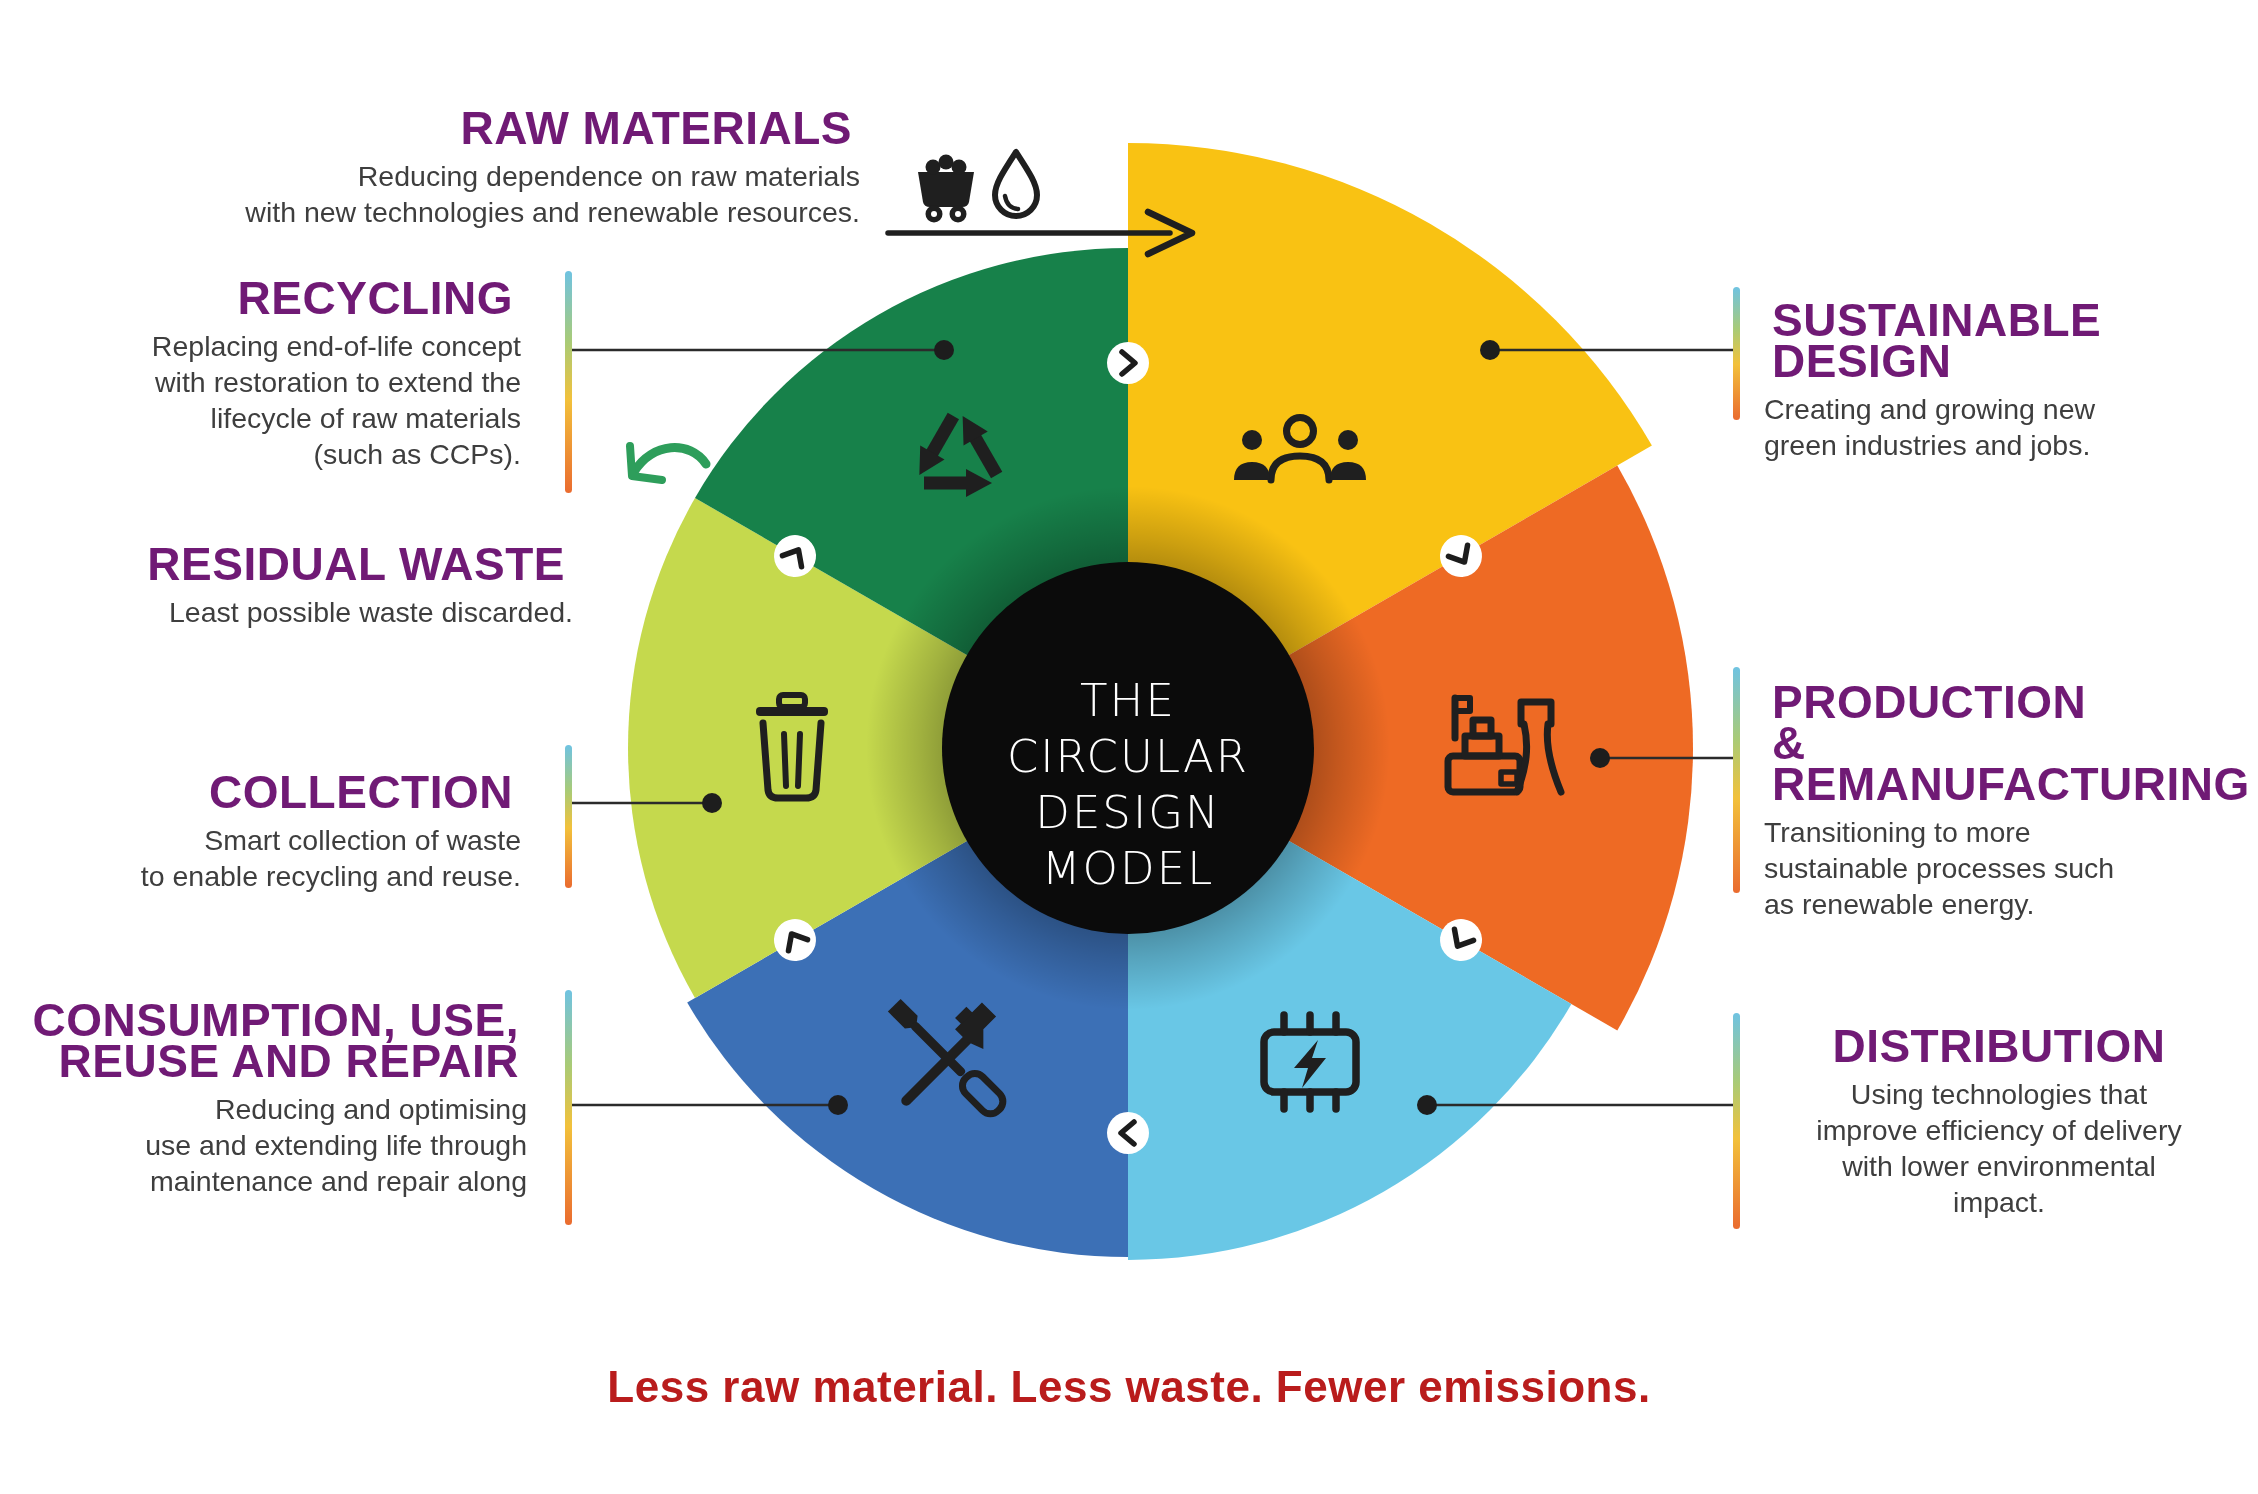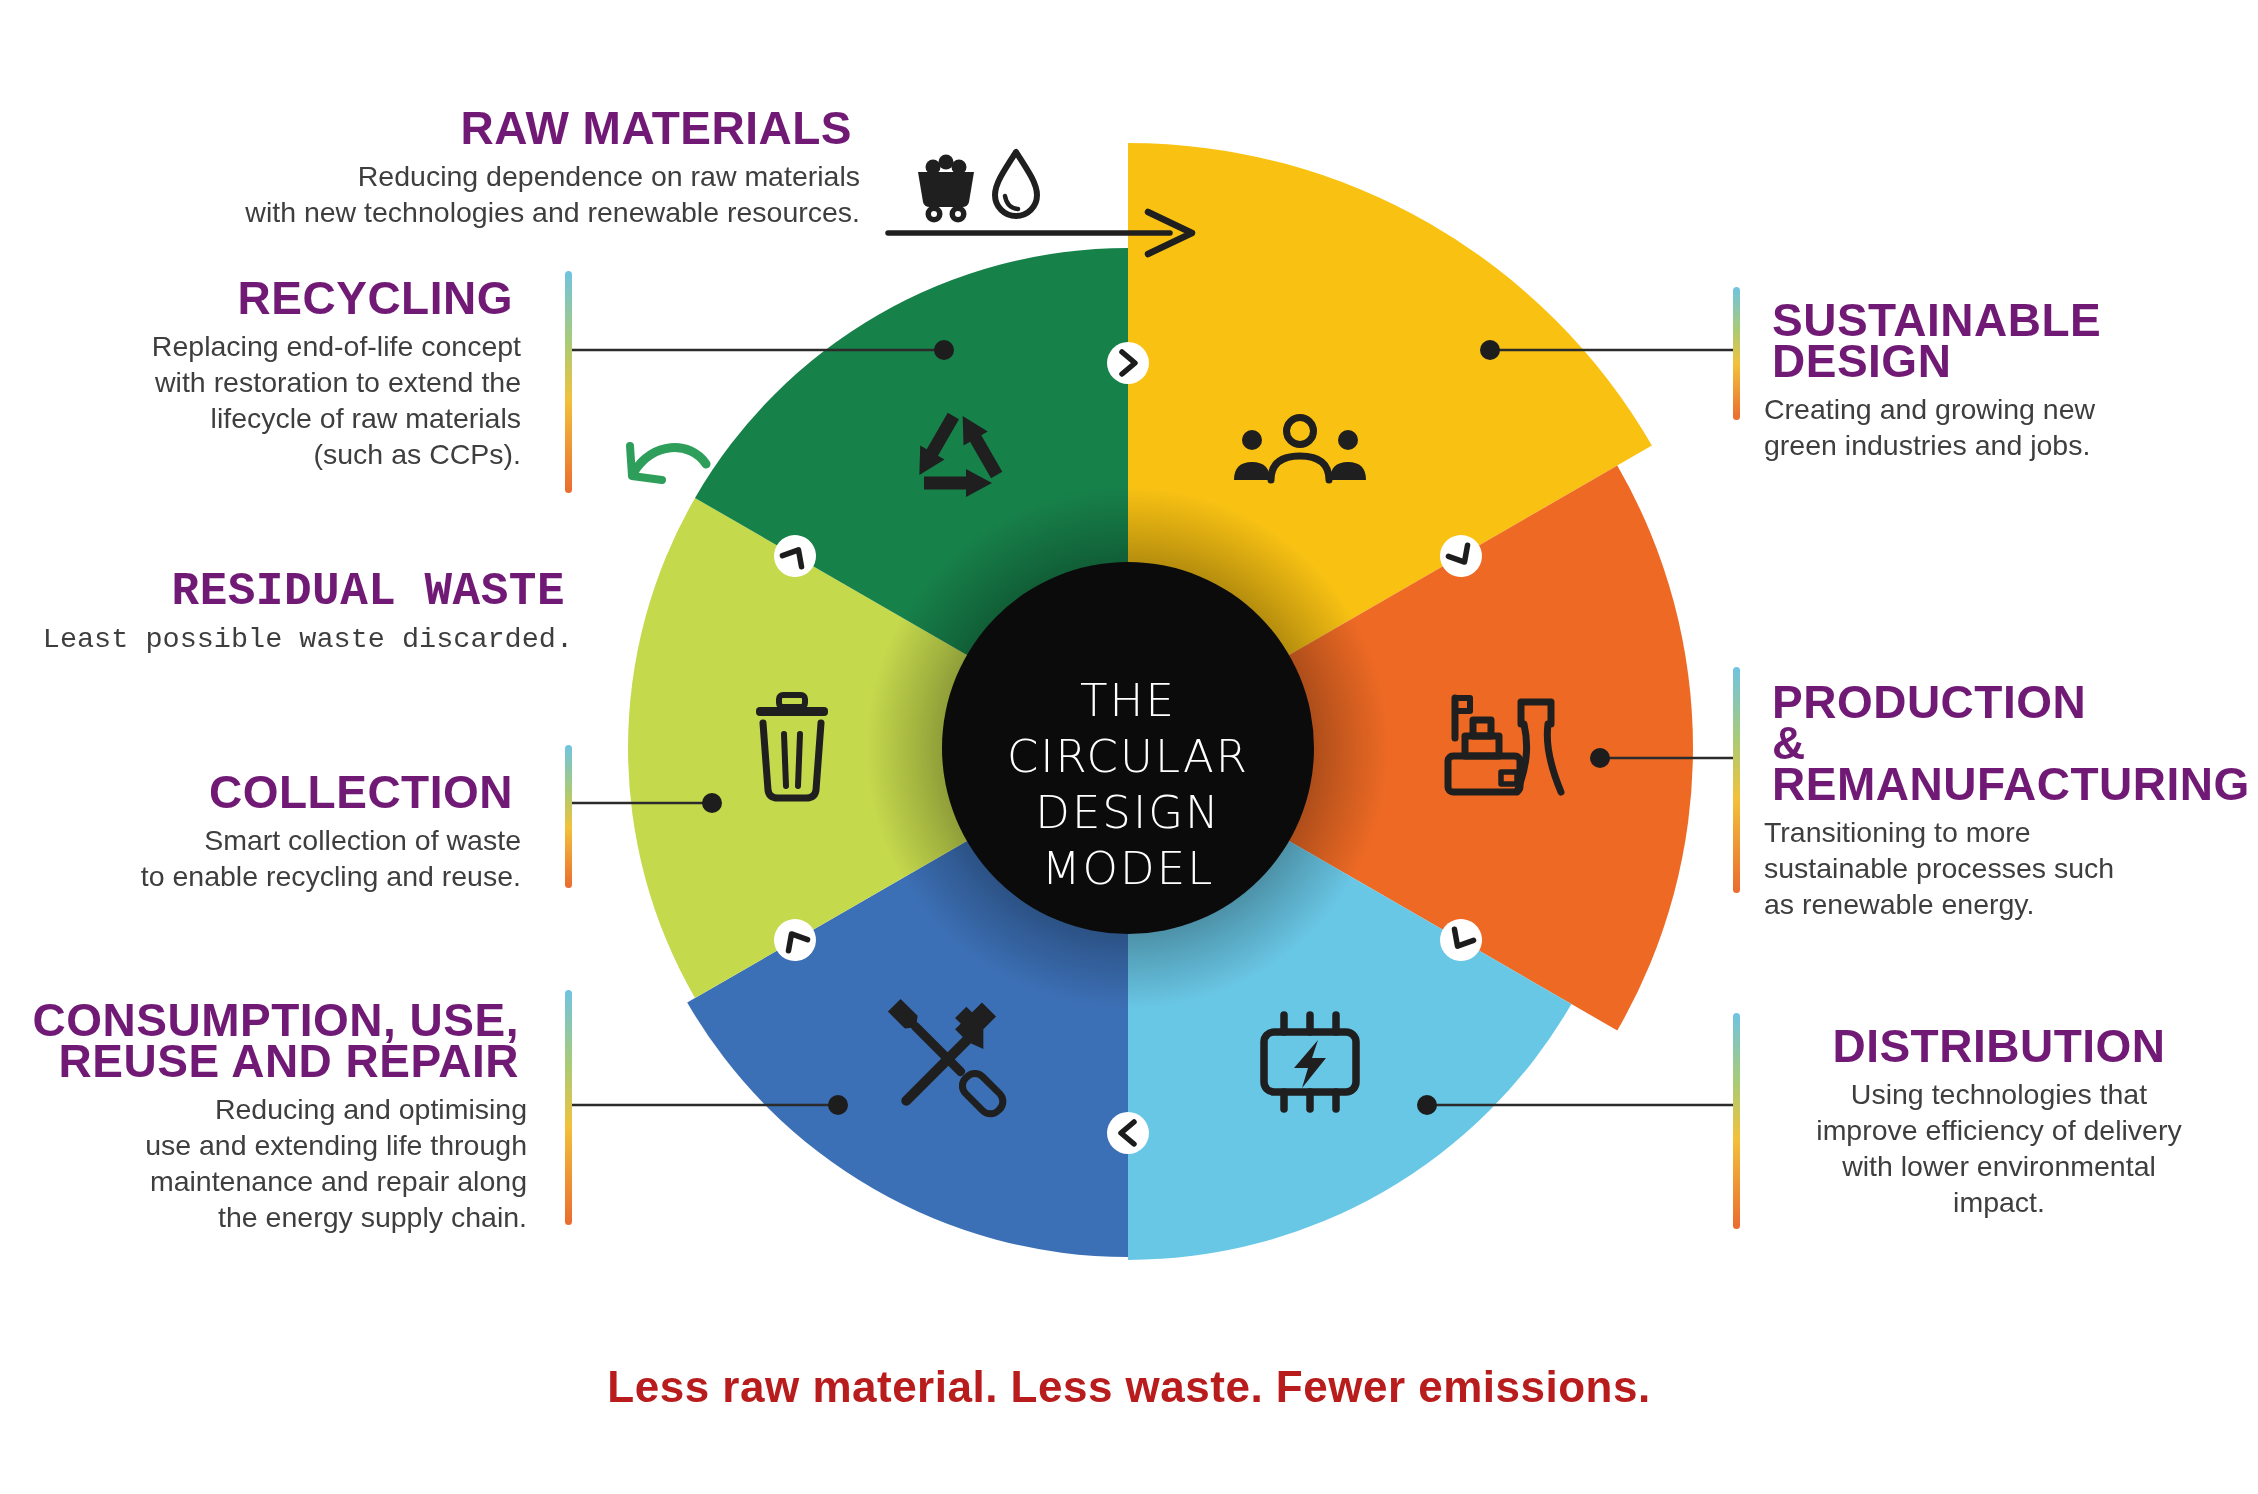--- a/index.html
+++ b/index.html
@@ -227,21 +227,21 @@
     <h2>RECYCLING</h2>
     <div class="body">
       <div class="line">Replacing end-of-life concept</div>
       <div class="line">with restoration to extend the</div>
       <div class="line">lifecycle of raw materials</div>
       <div class="line">(such as CCPs).</div>
     </div>
   </div>
   <div class="gbar" style="left:565px;top:271px;height:222px;"></div>
 
-  <div class="tblock left" style="left:0;top:564px;width:573px;font-family:Liberation Mono, monospace;">
+  <div class="tblock left" style="left:0;top:536px;width:573px;">
     <h2>RESIDUAL WASTE</h2>
     <div class="body">
       <div class="line">Least possible waste discarded.</div>
     </div>
   </div>
 
   <div class="tblock left" style="left:0;top:764px;width:521px;">
     <h2>COLLECTION</h2>
     <div class="body">
       <div class="line">Smart collection of waste</div>
@@ -252,21 +252,20 @@
 
   <div class="tblock left" style="left:0;top:992px;width:527px;">
     <h2>
       <div>CONSUMPTION, USE,</div>
       <div>REUSE AND REPAIR</div>
     </h2>
     <div class="body">
       <div class="line">Reducing and optimising</div>
       <div class="line">use and extending life through</div>
       <div class="line">maintenance and repair along</div>
-      <div class="line">the energy supply chain.</div>
     </div>
   </div>
   <div class="gbar" style="left:565px;top:990px;height:235px;"></div>
 
   <div class="tblock right" style="top:292px;">
     <h2>SUSTAINABLE DESIGN</h2>
     <div class="body">
       <div class="line">Creating and growing new</div>
       <div class="line">green industries  and jobs.</div>
     </div>

